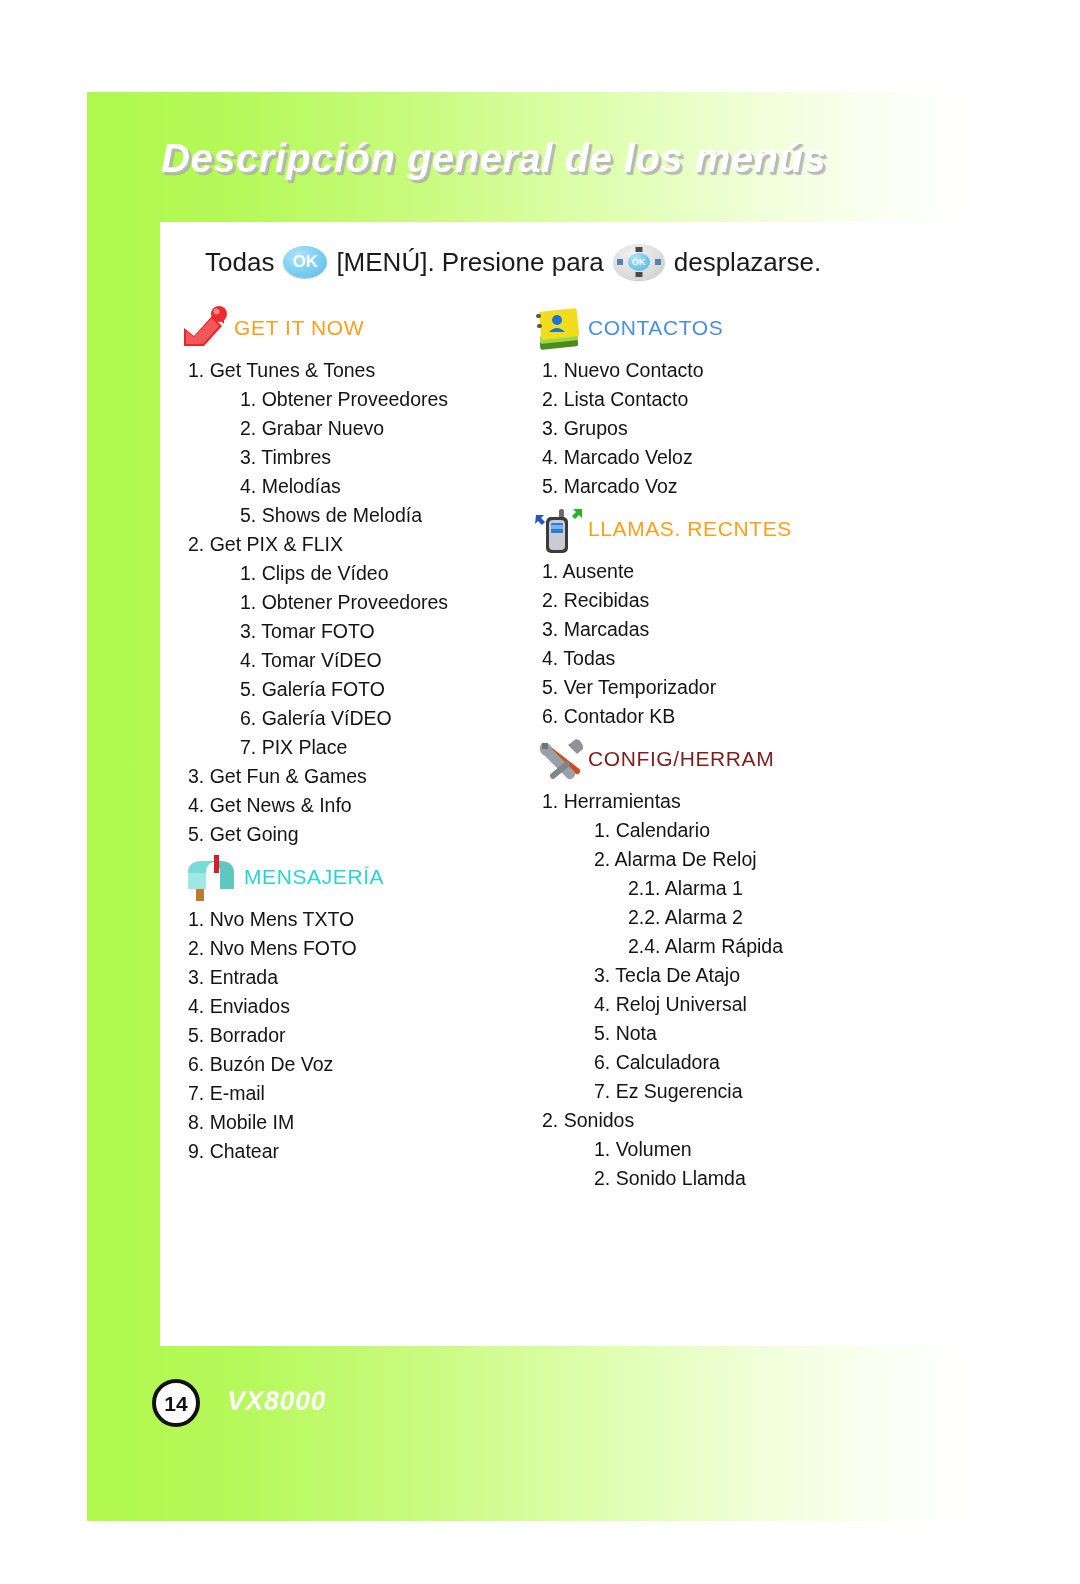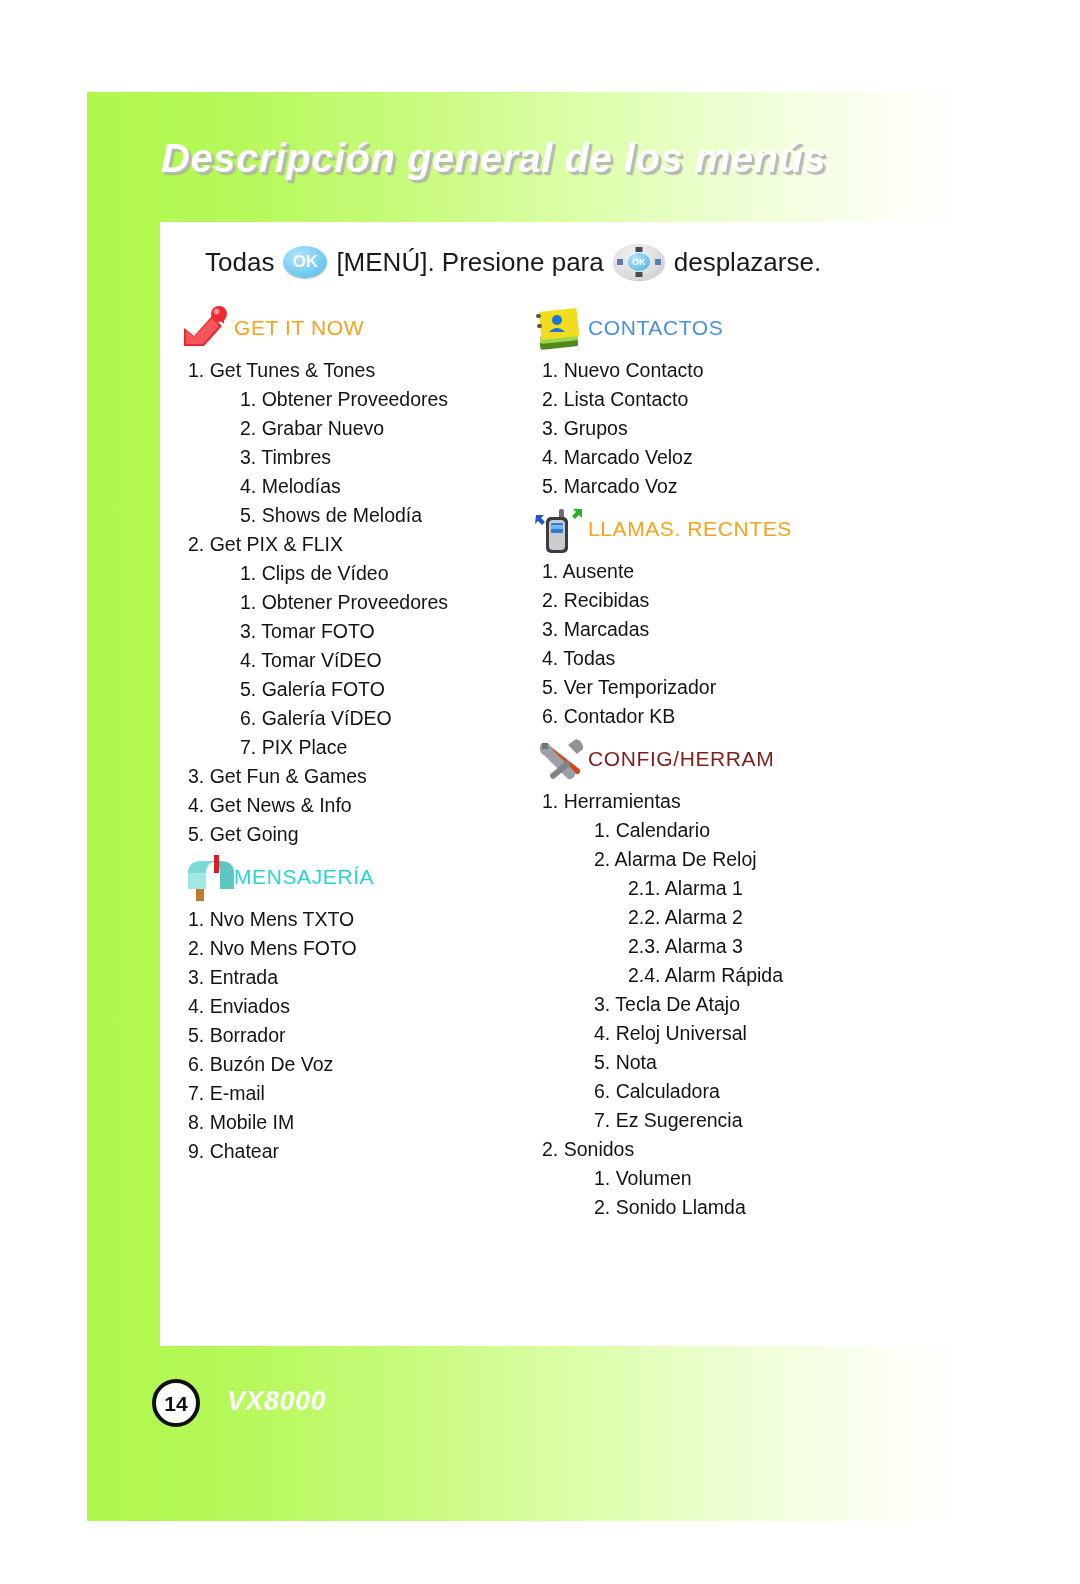--- a/index.html
+++ b/index.html
@@ -278,21 +278,21 @@
           <div class="section-head">
             <span class="sec-icon">
               <svg class="icon-svg" viewBox="0 0 56 52">
                 <rect x="18" y="30" width="8" height="20" fill="#c07b32"></rect>
                 <path d="M10 22 q0 -12 14 -12 h18 q-14 0 -14 12 v16 h-18 z" fill="#79dbd6"></path>
                 <path d="M28 10 h14 q14 0 14 12 v16 h-14 v-16 q0 -12 -14 -12 z" fill="#5fc6c2"></path>
                 <rect x="10" y="22" width="18" height="16" fill="#9fe8e4"></rect>
                 <rect x="36" y="4" width="5" height="18" fill="#d61f27"></rect>
               </svg>
             </span>
-            <span class="sec-title" style="color: rgb(43, 212, 212);">MENSAJERÍA</span>
+            <span class="sec-title" style="color: rgb(43, 212, 212); padding-left: 10px;">MENSAJERÍA</span>
           </div>
           <ul class="menu-list">
             <li class="lvl1">1. Nvo Mens TXTO</li>
             <li class="lvl1">2. Nvo Mens FOTO</li>
             <li class="lvl1">3. Entrada</li>
             <li class="lvl1">4. Enviados</li>
             <li class="lvl1">5. Borrador</li>
             <li class="lvl1">6. Buzón De Voz</li>
             <li class="lvl1">7. E-mail</li>
             <li class="lvl1">8. Mobile IM</li>
@@ -361,21 +361,20 @@
               </svg>
             </span>
             <span class="sec-title" style="color: #7f1d1d;">CONFIG/HERRAM</span>
           </div>
           <ul class="menu-list">
             <li class="lvl1">1. Herramientas</li>
             <li class="lvl2">1. Calendario</li>
             <li class="lvl2">2. Alarma De Reloj</li>
             <li class="lvl3">2.1. Alarma 1</li>
             <li class="lvl3">2.2. Alarma 2</li>
-            <li class="lvl3">2.3. Alarma 3</li>
             <li class="lvl3">2.4. Alarm Rápida</li>
             <li class="lvl2">3. Tecla De Atajo</li>
             <li class="lvl2">4. Reloj Universal</li>
             <li class="lvl2">5. Nota</li>
             <li class="lvl2">6. Calculadora</li>
             <li class="lvl2">7. Ez Sugerencia</li>
             <li class="lvl1">2. Sonidos</li>
             <li class="lvl2">1. Volumen</li>
             <li class="lvl2">2. Sonido Llamda</li>
           </ul>

